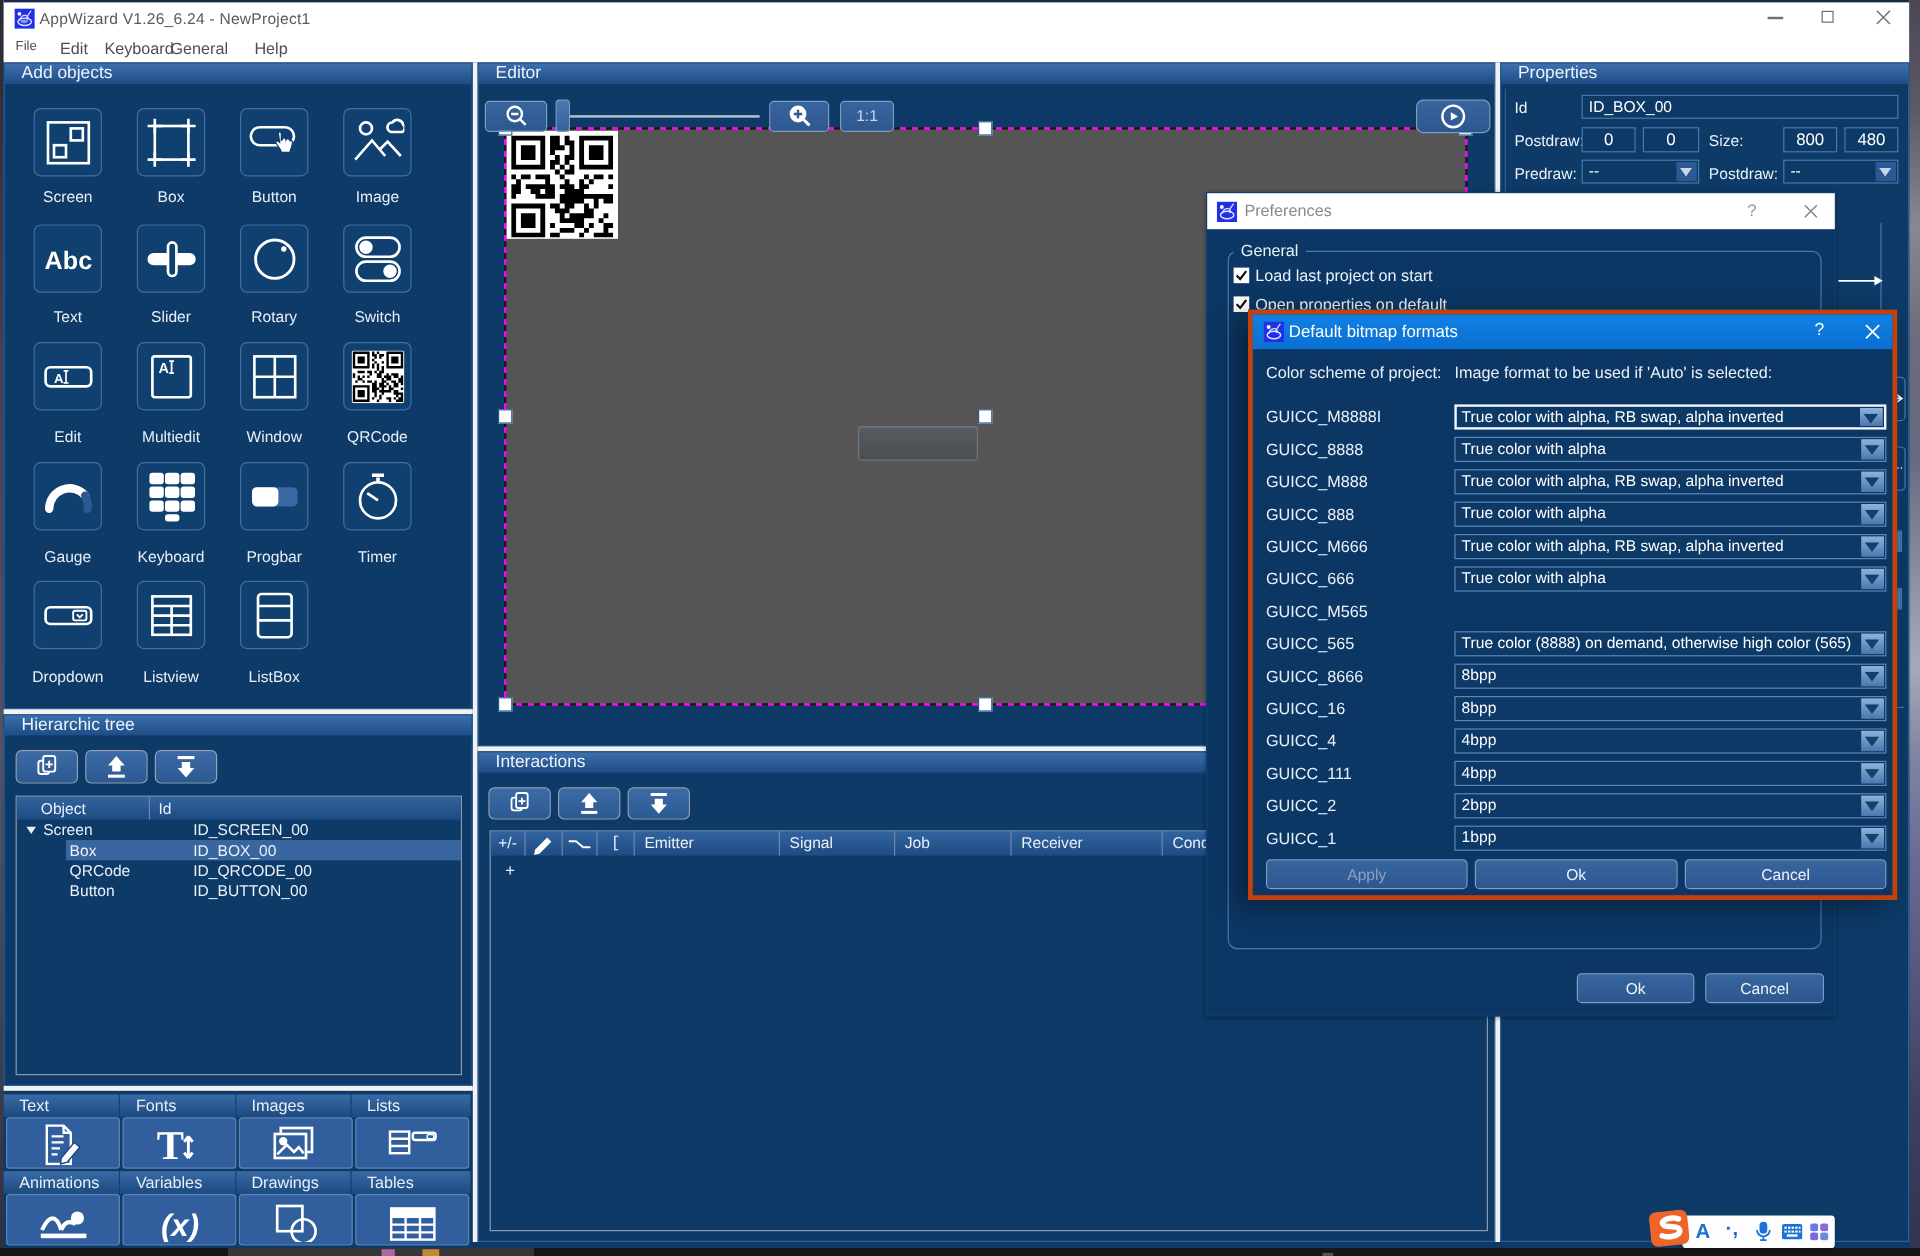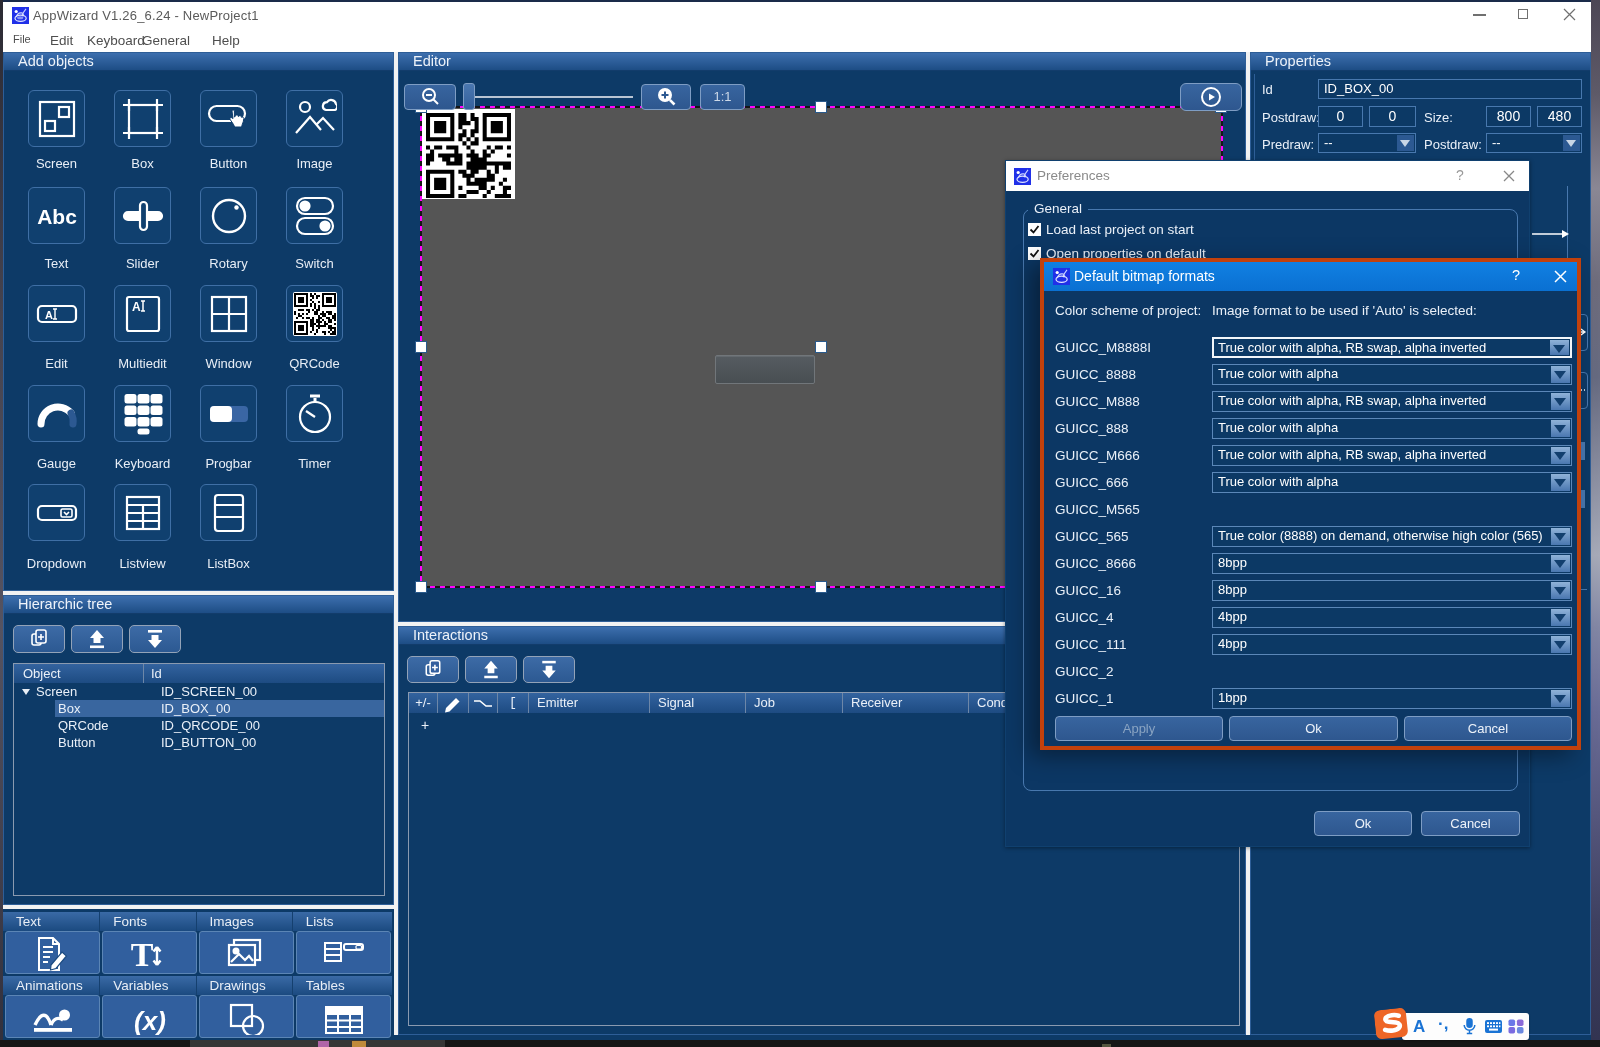--- a/index.html
+++ b/index.html
@@ -258,21 +258,21 @@
     </svg>
   </div>
 <div class="a tbtn" style="left:129px;top:625px;width:52px;height:28px">
     <svg width="50" height="26" viewBox="0 0 50 26">
       <rect x="18" y="4" width="14" height="2.6" fill="#fff"></rect>
       <path d="M25 22 L32 14 H28.5 V9 H21.5 V14 H18 Z" fill="#fff"></path>
     </svg>
   </div>
 <div class="a" style="left:13px;top:663px;width:372px;height:233px;border:1px solid #8a9ab0">
   <div style="height:19px;background:linear-gradient(#33639f,#1d4b82);display:flex;font-size:13px;line-height:19px">
-    <div style="width:130px;padding-left:9px;border-right:1px solid #6d87a8">Object</div>
+    <div style="width:111px;padding-left:20px;border-right:1px solid #6d87a8">Object</div>
     <div style="padding-left:7px">Id</div>
   </div>
   <div style="height:17px;display:flex;font-size:13px;line-height:17px">
       <div style="width:147px"><span style="display:inline-block;width:0;height:0;border-left:4.5px solid transparent;border-right:4.5px solid transparent;border-top:6px solid #e8eef6;margin:0 6px 1px 8px"></span>Screen</div>
       <div>ID_SCREEN_00</div>
     </div>
   <div style="height:17px;display:flex;font-size:13px;line-height:17px;position:relative">
       <div style="position:absolute;left:41px;top:0;right:0;bottom:0;background:#39669f"></div>
       <div style="width:147px;padding-left:44px;position:relative">Box</div>
       <div style="position:relative">ID_BOX_00</div>
@@ -625,20 +625,23 @@
       </span></div>
 <div style="position:absolute;left:11px;top:348px;font-size:13.5px">GUICC_4</div>
 <div style="position:absolute;left:168px;top:345px;width:360px;height:21px;background:#0c3965;border:1px solid #5b87b8;font-size:13px;line-height:18px;color:#fff;padding-left:5px;white-space:nowrap;overflow:hidden">4bpp<span style="position:absolute;right:1px;top:1px;bottom:1px;width:19px;background:linear-gradient(#8fb2d8,#4a77b0)">
         <span style="position:absolute;left:3px;top:5px;width:0;height:0;border-left:6.5px solid transparent;border-right:6.5px solid transparent;border-top:8px solid #123f6e"></span>
       </span></div>
 <div style="position:absolute;left:11px;top:375px;font-size:13.5px">GUICC_111</div>
 <div style="position:absolute;left:168px;top:372px;width:360px;height:21px;background:#0c3965;border:1px solid #5b87b8;font-size:13px;line-height:18px;color:#fff;padding-left:5px;white-space:nowrap;overflow:hidden">4bpp<span style="position:absolute;right:1px;top:1px;bottom:1px;width:19px;background:linear-gradient(#8fb2d8,#4a77b0)">
         <span style="position:absolute;left:3px;top:5px;width:0;height:0;border-left:6.5px solid transparent;border-right:6.5px solid transparent;border-top:8px solid #123f6e"></span>
       </span></div>
 <div style="position:absolute;left:11px;top:402px;font-size:13.5px">GUICC_2</div>
+<div style="position:absolute;left:168px;top:399px;width:360px;height:21px;background:#0c3965;border:1px solid #5b87b8;font-size:13px;line-height:18px;color:#fff;padding-left:5px;white-space:nowrap;overflow:hidden">2bpp<span style="position:absolute;right:1px;top:1px;bottom:1px;width:19px;background:linear-gradient(#8fb2d8,#4a77b0)">
+        <span style="position:absolute;left:3px;top:5px;width:0;height:0;border-left:6.5px solid transparent;border-right:6.5px solid transparent;border-top:8px solid #123f6e"></span>
+      </span></div>
 <div style="position:absolute;left:11px;top:429px;font-size:13.5px">GUICC_1</div>
 <div style="position:absolute;left:168px;top:426px;width:360px;height:21px;background:#0c3965;border:1px solid #5b87b8;font-size:13px;line-height:18px;color:#fff;padding-left:5px;white-space:nowrap;overflow:hidden">1bpp<span style="position:absolute;right:1px;top:1px;bottom:1px;width:19px;background:linear-gradient(#8fb2d8,#4a77b0)">
         <span style="position:absolute;left:3px;top:5px;width:0;height:0;border-left:6.5px solid transparent;border-right:6.5px solid transparent;border-top:8px solid #123f6e"></span>
       </span></div>
   <div class="btn" style="position:absolute;left:11px;top:454px;width:168px;height:25px;line-height:24px;color:#8aa4c2">Apply</div>
   <div class="btn" style="position:absolute;left:185px;top:454px;width:169px;height:25px;line-height:24px">Ok</div>
   <div class="btn" style="position:absolute;left:360px;top:454px;width:168px;height:25px;line-height:24px">Cancel</div>
 </div>
 
 <div class="a" style="left:1402px;top:1013px;width:127px;height:27px;background:#fdfdfd;border-radius:3px;box-shadow:0 1px 2px rgba(0,0,0,.25);z-index:12"></div>

